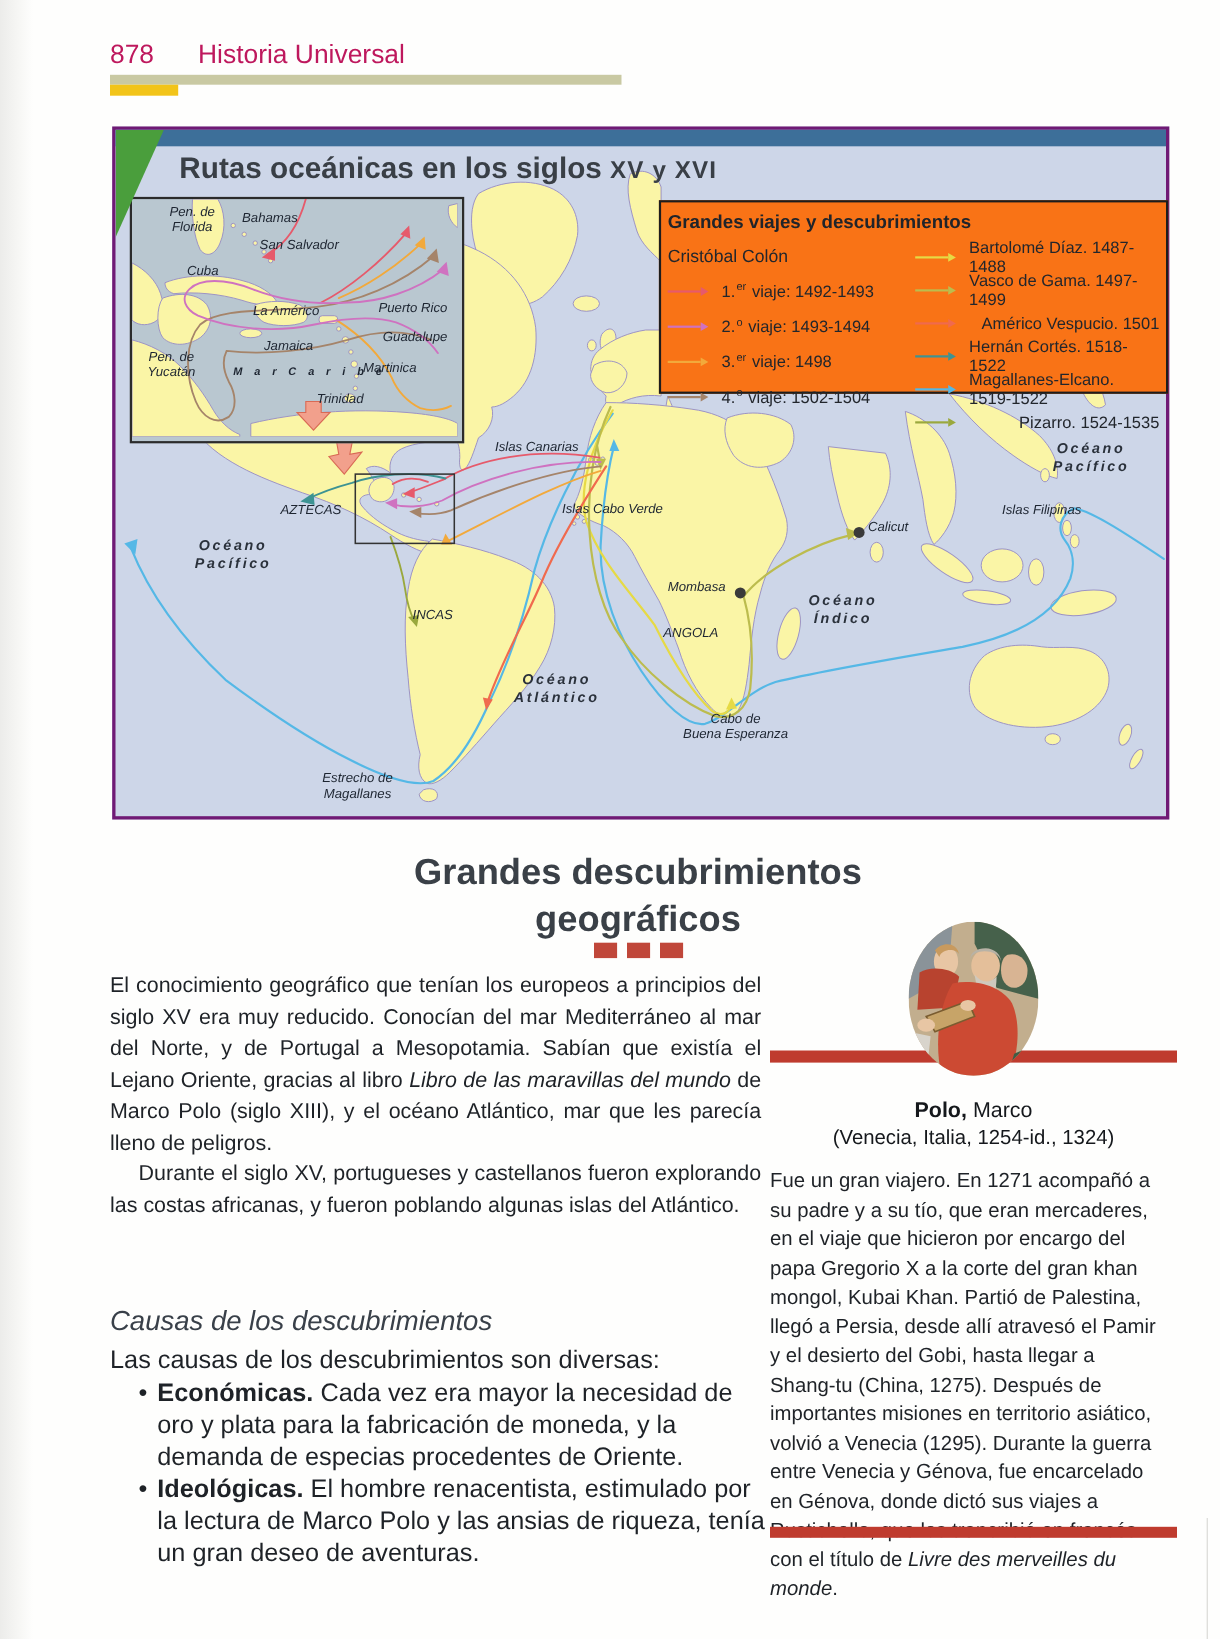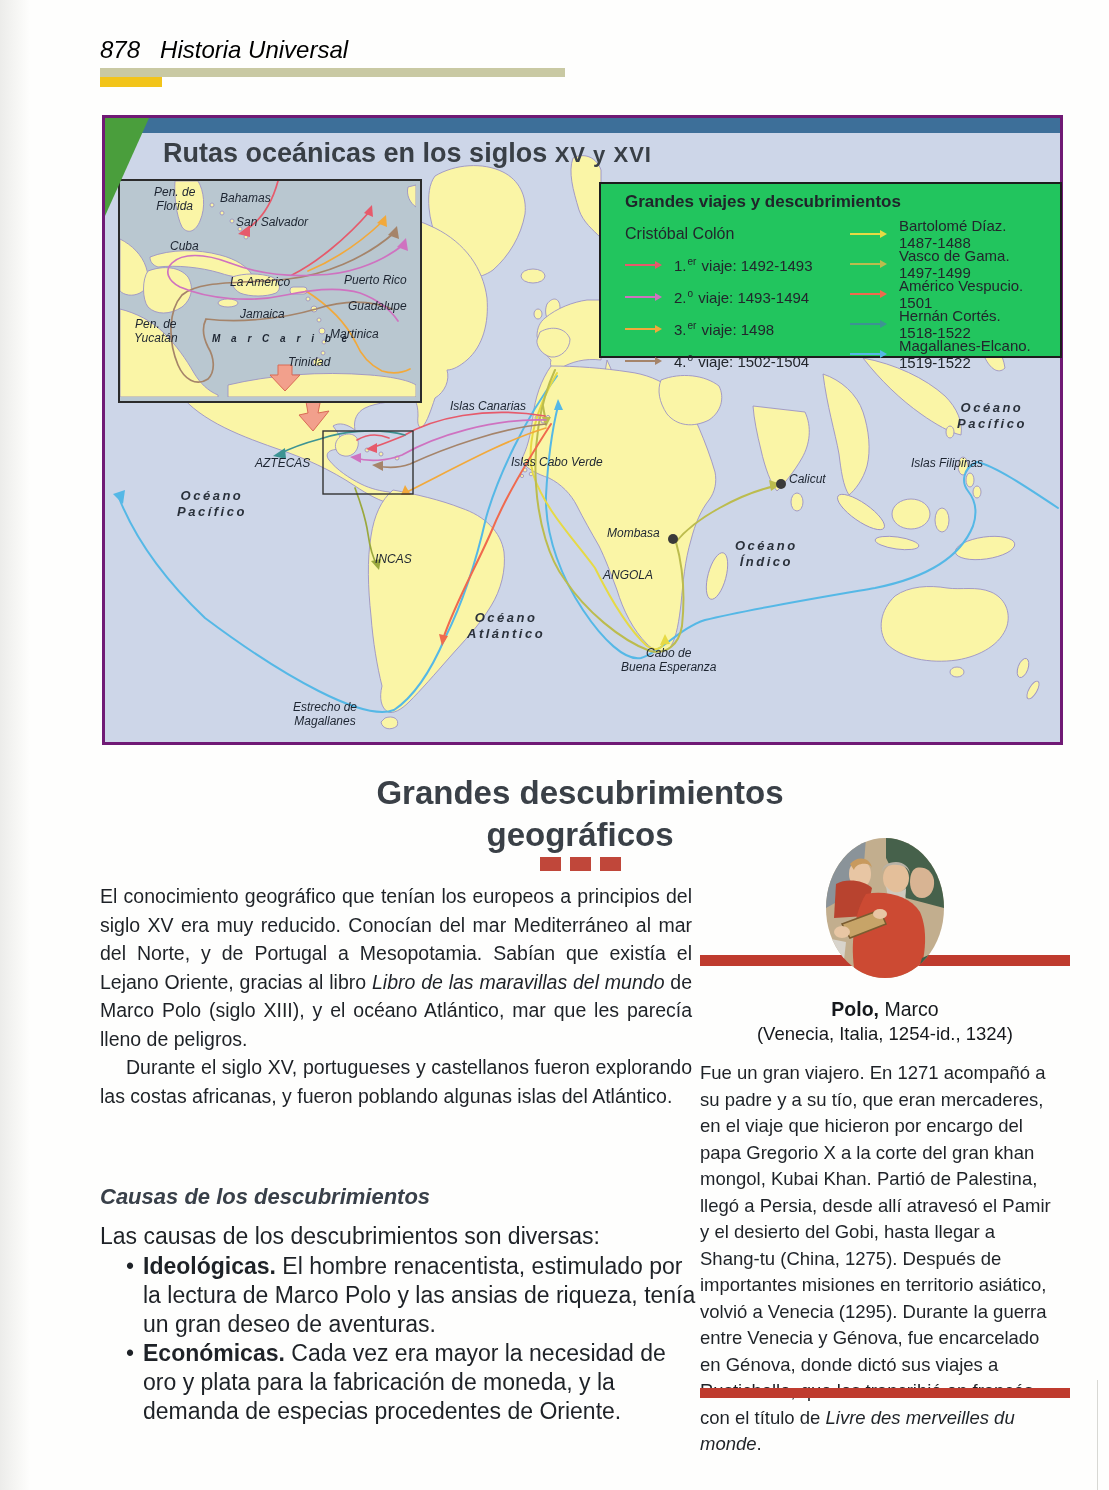--- a/index.html
+++ b/index.html
@@ -3,21 +3,21 @@
 <meta charset="utf-8">
 <style>
   html,body{margin:0;padding:0;}
   body{font-family:"Liberation Sans","DejaVu Sans",sans-serif;background:#ffffff;}
   .page{position:relative;width:1109px;height:1490px;background:#fefefd;overflow:hidden;}
   .edge-shadow{position:absolute;left:0;top:0;width:30px;height:1490px;
     background:linear-gradient(90deg,#ececea,#f7f7f5 60%,#fefefd);}
   .edge-line-r{position:absolute;right:11px;top:1380px;width:1px;height:110px;background:#d8d8d4;}
 
   
-  .hdr{position:absolute;left:100px;top:36px;display:flex;gap:20px;font-size:24px;color:#000000;font-style:italic;}
+  .hdr{position:absolute;left:100px;top:36px;display:flex;gap:40px;font-size:24px;color:#be185d;}
   .bar-tan{position:absolute;left:100px;top:68px;width:465px;height:9px;background:var(--bar_tan);}
   .bar-yellow{position:absolute;left:100px;top:77px;width:62px;height:10px;background:var(--bar_yellow);}
 
   
   .map-box{position:absolute;left:102px;top:115px;width:955px;height:624px;border:3px solid #701a75;
     background:var(--ocean);}
   .blue-bar{position:absolute;left:0;top:0;width:955px;height:15px;background:var(--map_bar_blue);z-index:4;}
   .green-corner{position:absolute;left:0;top:0;width:44px;height:98px;background:var(--corner_green);
     clip-path:polygon(0 0,100% 0,0 100%);z-index:5;}
   .map-title{position:absolute;left:58px;top:20px;z-index:6;font-weight:bold;font-size:27px;color:#393f46;}
@@ -26,22 +26,22 @@
   .route{fill:none;stroke:currentColor;stroke-width:2;stroke-linecap:round;}
   .route-thin{fill:none;stroke:currentColor;stroke-width:1.7;stroke-linecap:round;}
   .ah{fill:currentColor;stroke:none;}
 
   
   .inset{position:absolute;left:13px;top:61px;width:300px;height:220px;border:2px solid #2b2b2b;
     background:var(--inset_ocean);z-index:3;}
   .inset svg{position:absolute;left:0;top:0;}
 
   
-  .legend{position:absolute;left:494px;top:64px;width:463px;height:176px;background:#22c55e;
-    border:2px solid #1d1d1d;z-index:4;padding:8px 24px;box-sizing:border-box;}
+  .legend{position:absolute;left:494px;top:64px;width:463px;height:176px;background:#f97316;
+    border:2px solid #1d1d1d;z-index:4;padding:8px 6px;box-sizing:border-box;}
   .lg-title{font-weight:bold;font-size:17px;color:#20242a;margin-bottom:7px;}
   .lg-cols{display:flex;gap:20px;}
   .lg-left{width:205px;}
   .lg-right{flex:1;}
   .lg-colon{font-size:16px;color:#22262c;height:30px;display:flex;align-items:center;}
   .lg-row{display:flex;align-items:center;height:32px;font-size:15px;color:#22262c;}
   .lg-right .lg-row{height:30px;justify-content:space-between;}
   .lg-row sup{font-size:10px;margin:0 1px 0 1px;}
   .swatch{display:inline-flex;align-items:center;width:42px;margin-right:7px;flex:0 0 42px;}
   .sw-line{display:inline-block;width:30px;height:2px;background:currentColor;}
@@ -60,22 +60,22 @@
   .article-title{position:absolute;left:100px;top:750px;width:960px;text-align:center;
     font-size:33px;line-height:42px;font-weight:bold;color:#3a4047;}
   .article-title span{display:block;margin:0 auto;max-width:540px;}
   .squares{position:absolute;left:100px;top:857px;width:960px;display:flex;justify-content:center;gap:9px;}
   .square{width:21px;height:14px;background:var(--squares_red);}
   .colL{position:absolute;left:100px;top:882px;width:592px;font-size:19.5px;line-height:28.5px;
     color:#1e2227;text-align:justify;}
   .colL p{margin:0;}
   .colL p.indent{text-indent:26px;}
   .it{font-style:italic;}
-  .causas-title{position:absolute;left:100px;top:1166px;font-style:italic;font-weight:bold;
-    font-size:22px;color:#394049;}
+  .causas-title{position:absolute;left:100px;top:1166px;font-style:italic;font-weight:normal;
+    font-size:25px;color:#394049;}
   .causas-body{position:absolute;left:100px;top:1222px;width:604px;font-size:23px;line-height:29px;color:#1e2227;}
   .causas-body p{margin:0 0 1px 0;}
   .causas-body ul{margin:0;padding:0 0 0 26px;list-style:none;}
   .causas-body li{position:relative;padding-left:17px;}
   .causas-body li::before{content:"\2022";position:absolute;left:0;top:0;}
   .lead{font-weight:bold;}
 
   
   .sidebar{position:absolute;left:700px;top:838px;width:370px;}
   .portrait-wrap{position:relative;height:150px;}
@@ -352,20 +352,27 @@
               </span>
             <span>Hernán Cortés. 1518-1522</span>
           </div>
           <div class="lg-row">
             <span class="swatch" style="color: rgb(85, 184, 230);">
                 <span class="sw-line"></span>
                 <span class="sw-head"></span>
               </span>
             <span>Magallanes-Elcano. 1519-1522</span>
           </div>
+          <div class="lg-row">
+            <span class="swatch" style="color: rgb(154, 168, 61);">
+                <span class="sw-line"></span>
+                <span class="sw-head"></span>
+              </span>
+            <span>Pizarro. 1524-1535</span>
+          </div>
         </div>
       </div>
     </div>
 
     <span class="mlabel" style="left:345px;top:281px">Islas Canarias</span>
     <span class="mlabel" style="left:406px;top:337px">Islas Cabo Verde</span>
     <span class="mlabel caps" style="left:150px;top:338px">AZTECAS</span>
     <span class="mlabel ocean" style="left:72px;top:370px">Océano
 Pacífico</span>
     <span class="mlabel caps" style="left:270px;top:434px">INCAS</span>
@@ -396,22 +403,22 @@
 
   <div class="colL">
     <p><span>El conocimiento geográfico que tenían los europeos a principios del siglo XV era muy reducido. Conocían del mar Mediterráneo al mar del Norte, y de Portugal a Mesopotamia. Sabían que existía el Lejano Oriente, gracias al libro </span><span class="it">Libro de las maravillas del mundo</span><span> de Marco Polo (siglo XIII), y el océano Atlántico, mar que les parecía lleno de peligros.</span></p>
     <p class="indent">Durante el siglo XV, portugueses y castellanos fueron explorando las costas africanas, y fueron poblando algunas islas del Atlántico.</p>
   </div>
 
   <h2 class="causas-title">Causas de los descubrimientos</h2>
   <div class="causas-body">
     <p>Las causas de los descubrimientos son diversas:</p>
     <ul>
+      <li><span class="lead">Económicas.</span><span> Cada vez era mayor la necesidad de oro y plata para la fabricación de moneda, y la demanda de especias procedentes de Oriente.</span></li>
       <li><span class="lead">Ideológicas.</span><span> El hombre renacentista, estimulado por la lectura de Marco Polo y las ansias de riqueza, tenía un gran deseo de aventuras.</span></li>
-      <li><span class="lead">Económicas.</span><span> Cada vez era mayor la necesidad de oro y plata para la fabricación de moneda, y la demanda de especias procedentes de Oriente.</span></li>
     </ul>
   </div>
 
   <aside class="sidebar">
     <div class="portrait-wrap">
       <div class="side-red"></div>
       <svg class="oval" viewBox="0 0 118 140">
         <defs>
             <clipPath id="ovclip">
               <ellipse cx="59" cy="70" rx="59" ry="70"></ellipse>

